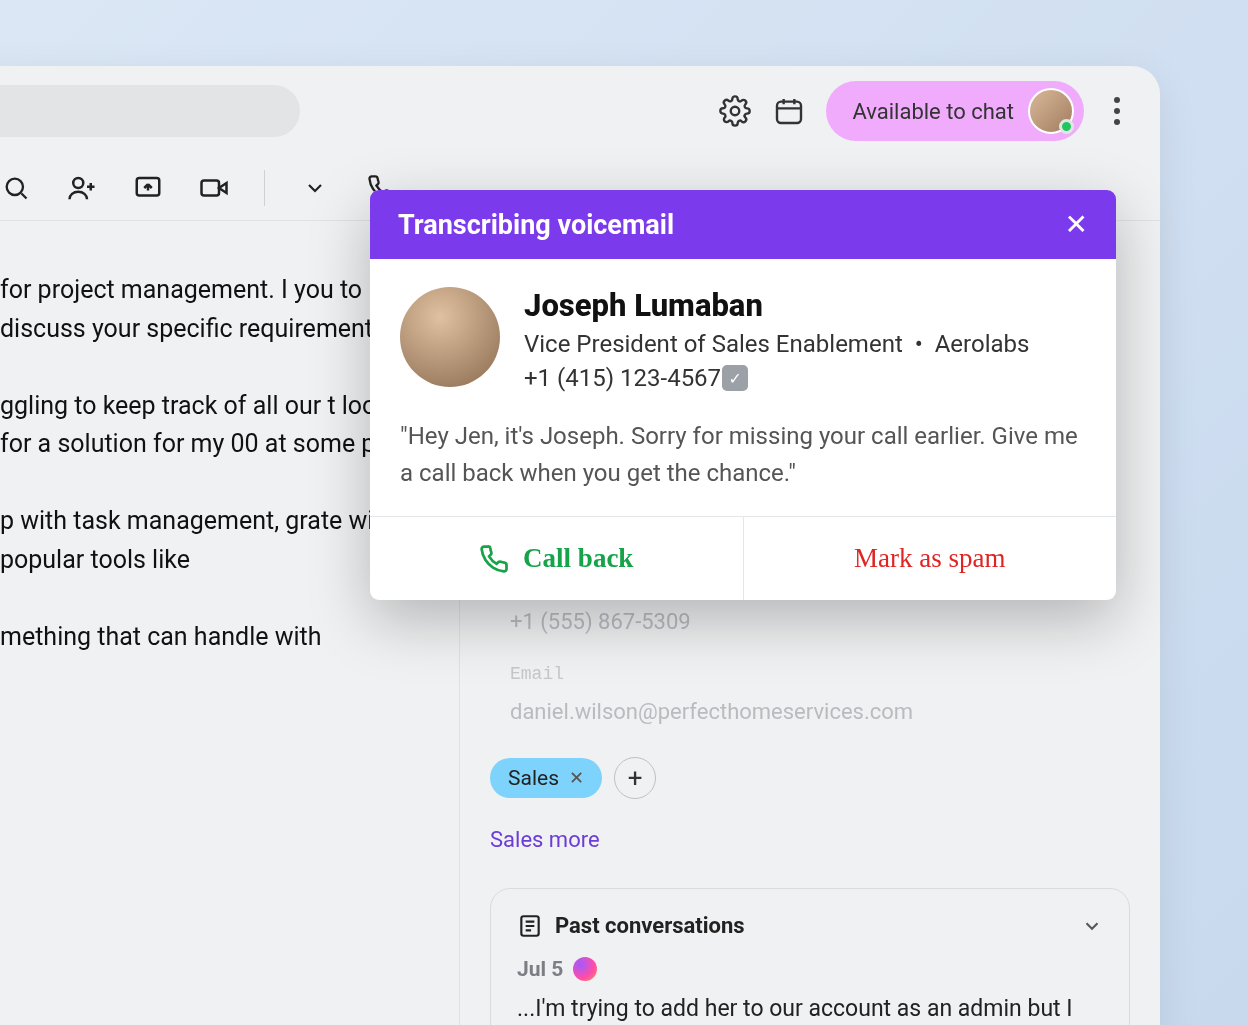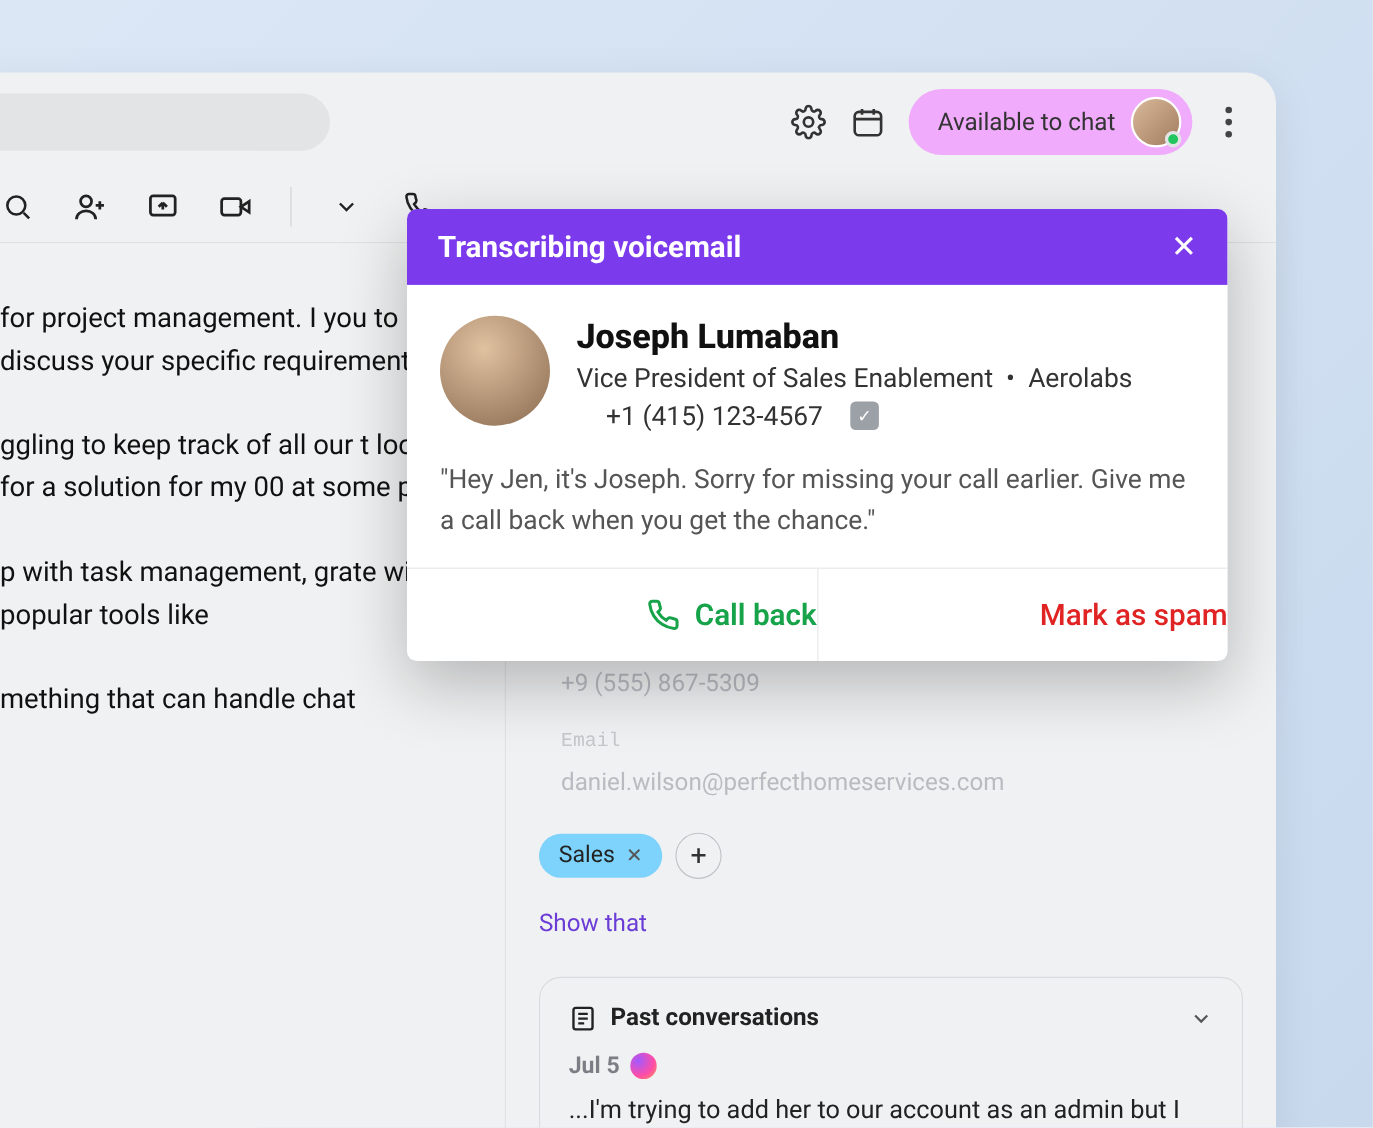--- a/index.html
+++ b/index.html
@@ -167,31 +167,31 @@
   .modal-body { padding:28px 30px 24px 30px; }
   .contact-row { display:flex; gap:24px; }
   .contact-avatar {
     width:100px; height:100px; border-radius:50%;
     background: radial-gradient(circle at 40% 30%, #e0c1a0, #8a6a4f);
     flex-shrink:0;
   }
   .contact-info { flex:1; }
   .contact-name { font-size:31px; font-weight:800; color:#111; }
   .contact-title { font-size:24px; color:#333; margin-top:6px; }
-  .contact-phone { font-size:24px; color:#333; margin-top:6px; display:flex; align-items:center; gap:25px;margin-left:27px; }
+  .contact-phone { font-size:24px; color:#333; margin-top:6px; display:flex; align-items:center; gap:1px; }
   .check-badge {
     width:26px; height:26px; background:#9ca0a7; border-radius:5px;
     display:flex; align-items:center; justify-content:center; color:#fff; font-size:16px;
   }
   .transcript { font-size:24px; color:#555; margin-top:26px; line-height:1.55; }
 
   .modal-actions { display:flex; border-top:1px solid #e5e6e9; }
   .modal-actions > div {
     flex:1; text-align:center; padding:26px 0; font-size:27px; cursor:pointer;
-    display:flex; align-items:center; justify-content:flex-end; gap:14px;
+    display:flex; align-items:center; justify-content:center; gap:14px;font-family:Liberation Serif, serif;
   }
   .call-back { color:#16a34a; font-weight:600; border-right:1px solid #e5e6e9; }
   .mark-spam { color:#e02424; font-weight:500; }
 
   svg { display:block; }
 </style>
 </head>
 <body>
 
 <div class="app-shell">
@@ -264,43 +264,43 @@
         </svg>
     </div>
   </div>
 
   <div class="columns">
 
     <div class="conversation">
       <p>for project management. I you to discuss your specific requirements.</p>
       <p>ggling to keep track of all our t looking for a solution for my 00 at some point.</p>
       <p>p with task management, grate with popular tools like</p>
-      <p>mething that can handle chat</p>
+      <p>mething that can handle with</p>
     </div>
 
     <div class="sidepanel">
 
       <div class="ghost-profile">
         <div class="label">Name</div>
         <div>Daniel Wilson</div>
         <div class="label" style="margin-top:14px">Phone</div>
-        <div>+9 (555) 867-5309</div>
+        <div>+1 (555) 867-5309</div>
         <div class="label" style="margin-top:14px">Email</div>
         <div>daniel.wilson@perfecthomeservices.com</div>
       </div>
 
       <div class="tagrow">
         <div class="tag-pill">
           <span>Sales</span>
           <span class="x">✕</span>
         </div>
         <div class="add-btn">+</div>
       </div>
 
-      <div class="show-more">Show that</div>
+      <div class="show-more">Sales more</div>
 
       <div class="past-card">
         <div class="past-header">
           <svg width="26" height="26" viewBox="0 0 24 24" fill="none" stroke="currentColor" stroke-width="2">
               <rect x="4" y="3" width="16" height="18" rx="2"></rect>
               <path d="M8 8h8M8 12h8M8 16h5"></path>
             </svg>
           <span>Past conversations</span>
           <span class="chev">
             <svg width="22" height="22" viewBox="0 0 24 24" fill="none" stroke="currentColor" stroke-width="2.2">

